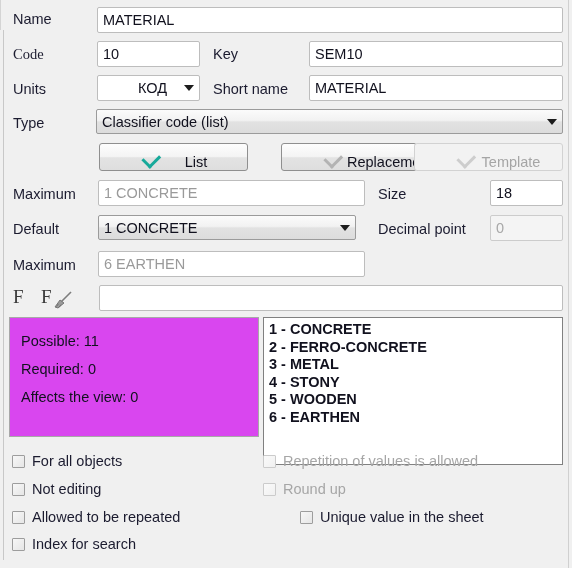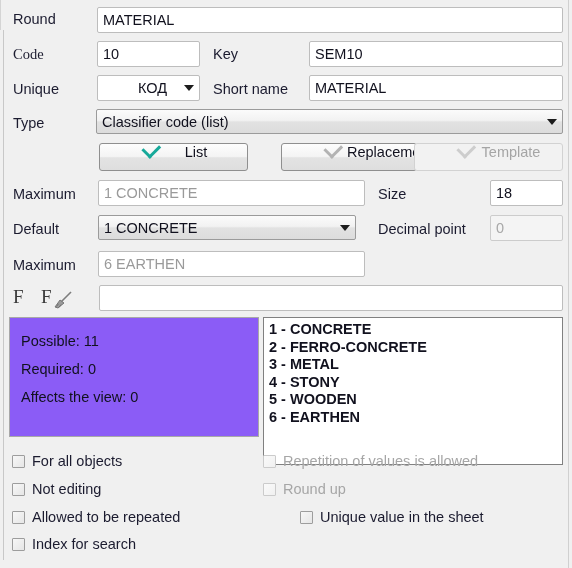--- a/index.html
+++ b/index.html
@@ -114,21 +114,21 @@
   }
 
   
   .tbtn {
     box-sizing: border-box;
     height: 28px;
     border: 1px solid #8f8f8f;
     border-radius: 3px;
     background: linear-gradient(to bottom, #fdfdfd 0%, #f4f4f4 48%, #e3e3e3 53%, #dedede 100%);
     display: flex;
-    align-items: flex-start;
+    align-items: flex-end;
     font-size: 14.5px;
     color: #11111e;
     position: relative;
     padding-left: 39px;
   }
   .tbtn .chk { width: 26px; text-align: center; flex: none; }
   .tbtn .cap { flex: 1; text-align: center; padding-right: 20px; }
   .tbtn.disabled {
     background: #f2f2f2;
     border-color: #d2d2d2;
@@ -143,21 +143,21 @@
   }
   .ck-teal { color: #17a99a; }
   .ck-gray { color: #b3b3b3; }
   .ck-gray-light { color: #cdcdcd; }
 
   
   .gbox {
     position: absolute;
     box-sizing: border-box;
     border: 1px solid #a8a8a8;
-    background: #8b5cf6;
+    background: #d946ef;
   }
   .listbox {
     position: absolute;
     box-sizing: border-box;
     border: 1px solid #808080;
     background: #ffffff;
     overflow: hidden;
     padding: 3px 5px 0 5px;
   }
   .listitem {
@@ -207,41 +207,41 @@
 </head>
 <body>
 
 <div class="panel">
 
   <div class="edge-left2"></div>
   <div class="edge-left"></div>
   <div class="edge-right"></div>
 
   <div class="row" style="left:13px; top:12px;">
-    <span class="lbl">Round</span>
+    <span class="lbl">Name</span>
   </div>
   <div class="tbox" style="position:absolute; left:97px; top:7px; width:466px; height:26px;">
     <span>MATERIAL</span>
   </div>
 
   <div class="row" style="left:13px; top:47px;font-family:Liberation Serif, serif;">
     <span class="lbl">Code</span>
   </div>
   <div class="tbox" style="position:absolute; left:97px; top:41px; width:103px; height:26px;">
     <span>10</span>
   </div>
   <div class="row" style="left:213px; top:47px;">
     <span class="lbl">Key</span>
   </div>
   <div class="tbox" style="position:absolute; left:309px; top:41px; width:254px; height:26px;">
     <span>SEM10</span>
   </div>
 
   <div class="row" style="left:13px; top:82px;">
-    <span class="lbl">Unique</span>
+    <span class="lbl">Units</span>
   </div>
   <div class="combo-flat" style="position:absolute; left:97px; top:75px; width:103px; height:26px;padding-left:40px;">
     <span>КОД</span>
     <span class="caret"></span>
   </div>
   <div class="row" style="left:213px; top:82px;">
     <span class="lbl">Short name</span>
   </div>
   <div class="tbox" style="position:absolute; left:309px; top:75px; width:254px; height:26px;">
     <span>MATERIAL</span>

